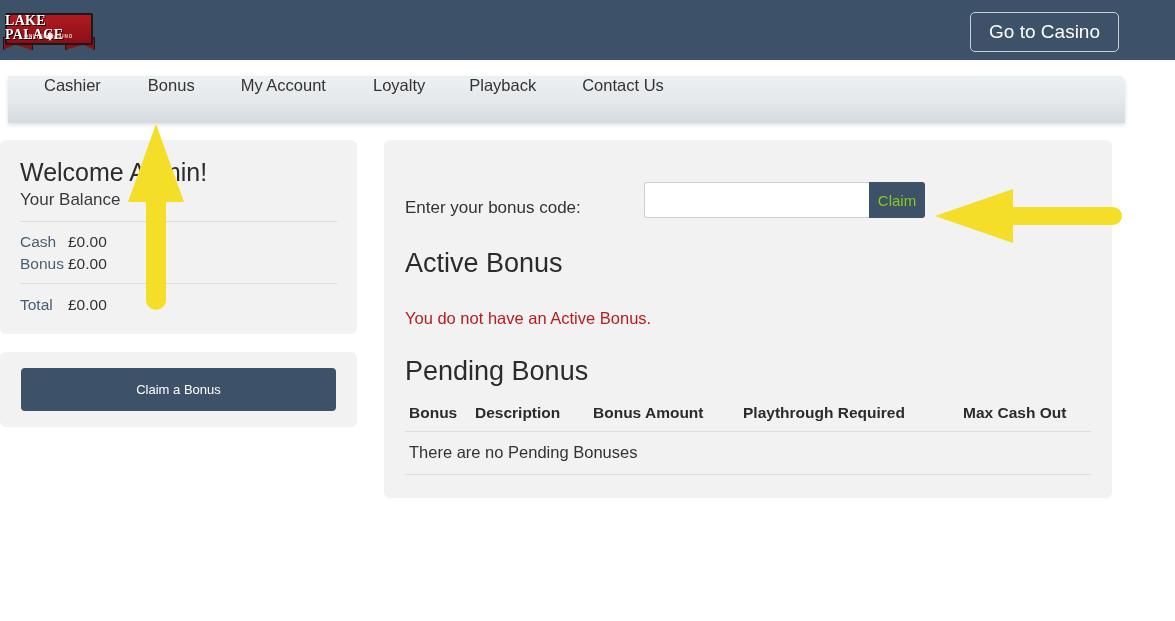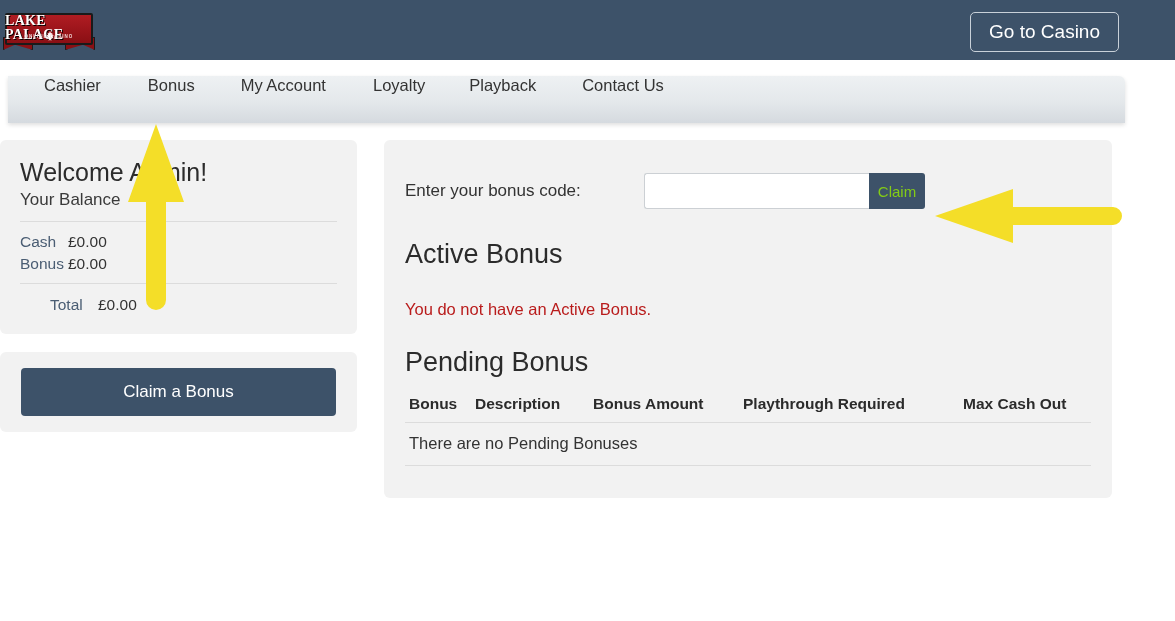--- a/index.html
+++ b/index.html
@@ -91,27 +91,27 @@
   }
   .your-balance {
     font-size: 17px; color: #3a3a3a; padding-bottom: 11px;
     border-bottom: 1px solid #dcdcdc;
   }
   .bal-rows { padding: 9px 0 8px 0; border-bottom: 1px solid #dcdcdc; }
   .bal-row { display: flex; font-size: 15.5px; line-height: 22px; }
   .bal-label { color: #4a5d73; width: 48px; }
   .bal-val { color: #333333; }
   .bal-total { display: flex; font-size: 15.5px; line-height: 22px; padding-top: 10px; }
-  .bal-total .bal-label { color: #4a5d73; width: 48px; margin-left: 30px; }
+  .bal-total .bal-label { color: #4a5d73; width: 48px; }
 
   .panel-claim { padding: 16px 21px; margin-bottom: 18px; }
   .btn-claim-bonus {
     display: block; width: 100%; padding: 14px 0;
     background: #3d5269; color: #ffffff; border: none; border-radius: 4px;
-    font-size: 17px; font-family: "Liberation Sans", sans-serif; cursor: pointer;
+    font-size: 13px; font-family: "Liberation Sans", sans-serif; cursor: pointer;
   }
 
   .panel-livehelp { padding: 20px 22px; }
   .lh-img {
     position: relative; width: 292px; height: 121px; overflow: hidden;
     background: linear-gradient(100deg, #dfe8f0 0%, #eef3f7 45%, #ffffff 60%, #ffffff 100%);
   }
   .lh-photo {
     position: absolute; left: 0; top: 0; width: 128px; height: 121px;
     background:
@@ -166,21 +166,21 @@
 
   
   .col-right {
     position: absolute; left: 384px; top: 140px; width: 728px; height: 358px;
     background: #f2f2f2; border-radius: 6px; padding: 18px 21px;
   }
   .h-section {
     font-size: 27px; color: #2b2b2b; font-weight: normal; line-height: 34px;
   }
   .code-row {
-    display: flex; align-items: center; margin-top: 15px; height: 36px;
+    display: flex; align-items: flex-end; margin-top: 24px; height: 36px;
   }
   .code-label { font-size: 17px; color: #333333; }
   .code-input-wrap { position: absolute; left: 260px; display: flex; }
   .code-input {
     width: 225px; height: 36px; border: 1px solid #ccd0d4; border-right: none;
     background: #ffffff; border-radius: 3px 0 0 3px; padding: 0 8px;
     font-size: 15px; font-family: "Liberation Sans", sans-serif; color: #333;
     outline: none;
   }
   .btn-code-claim {

